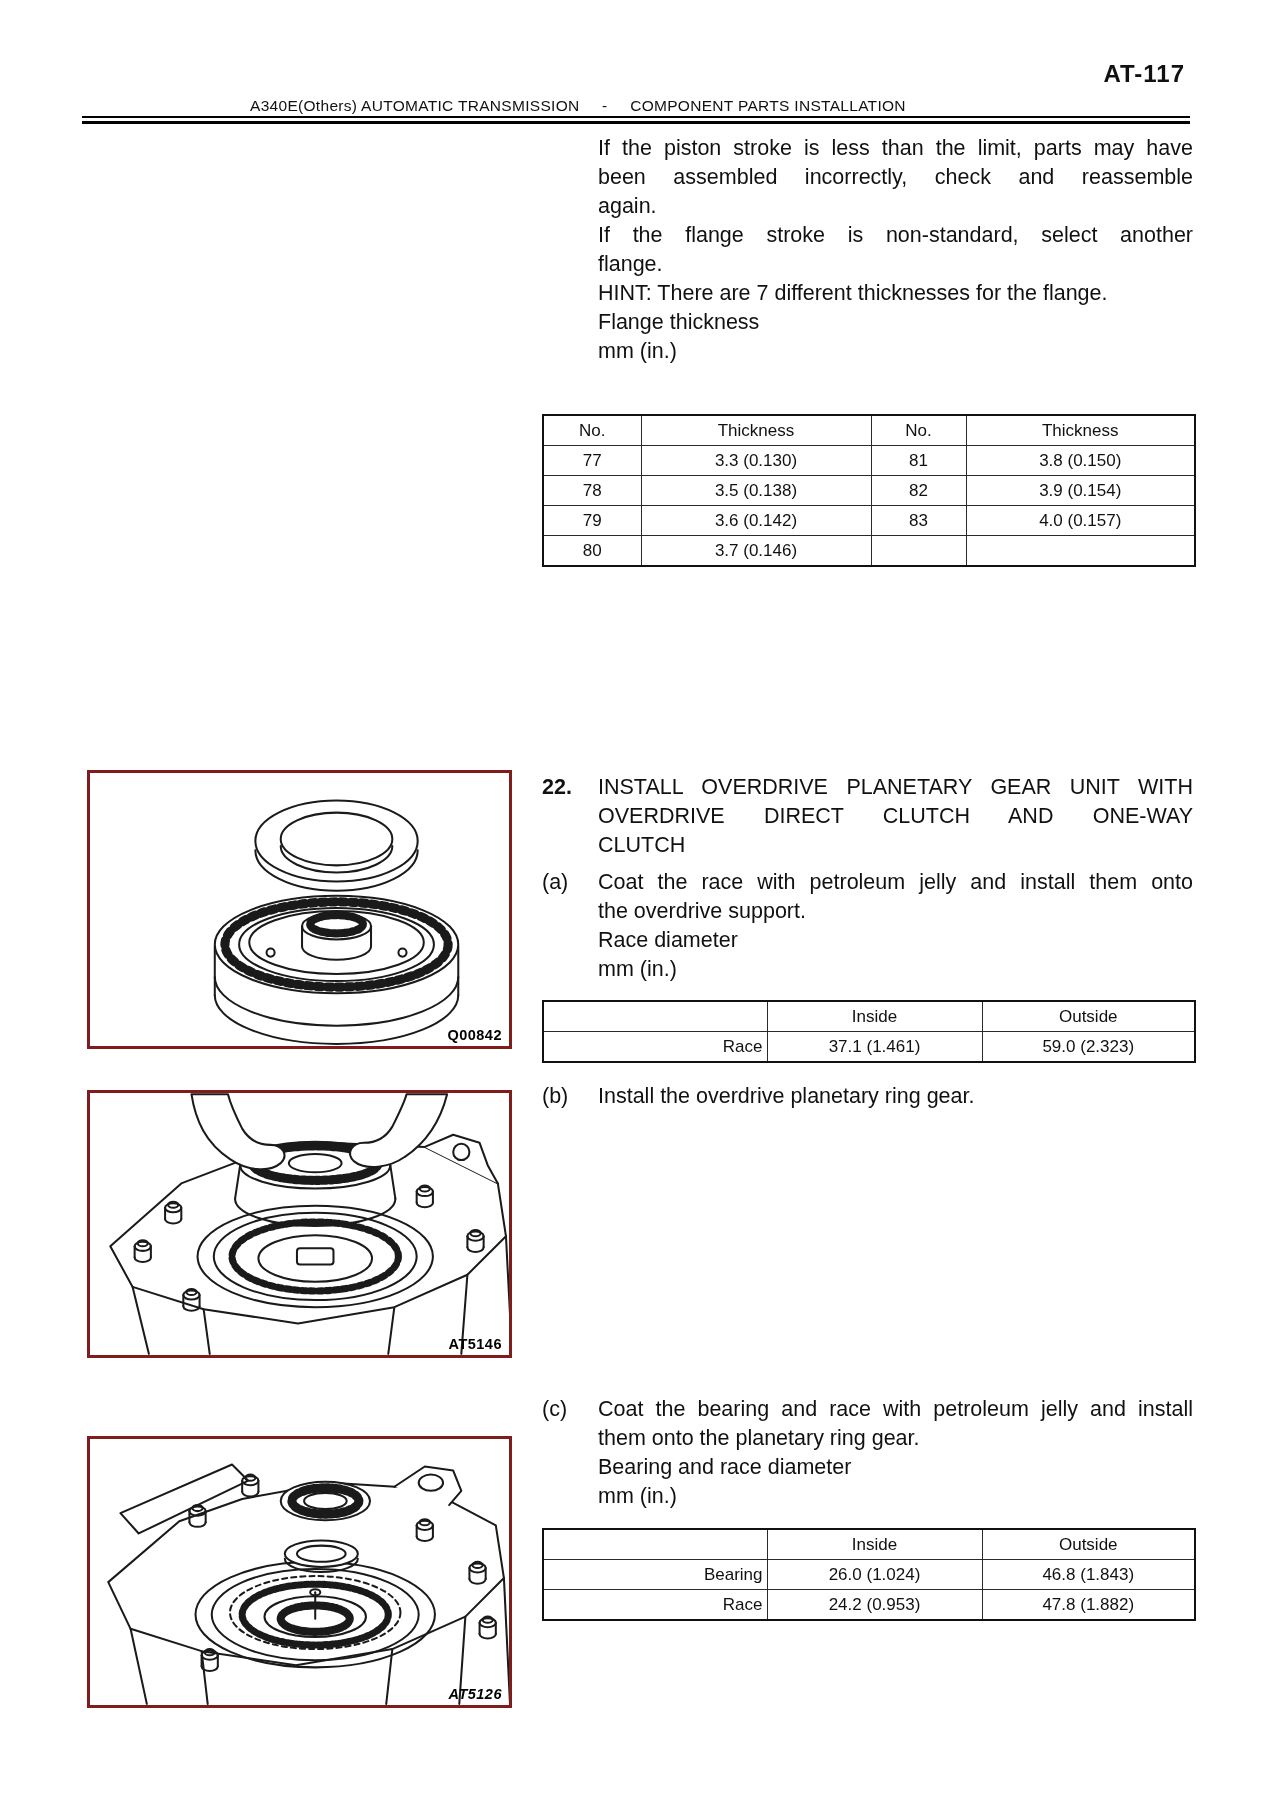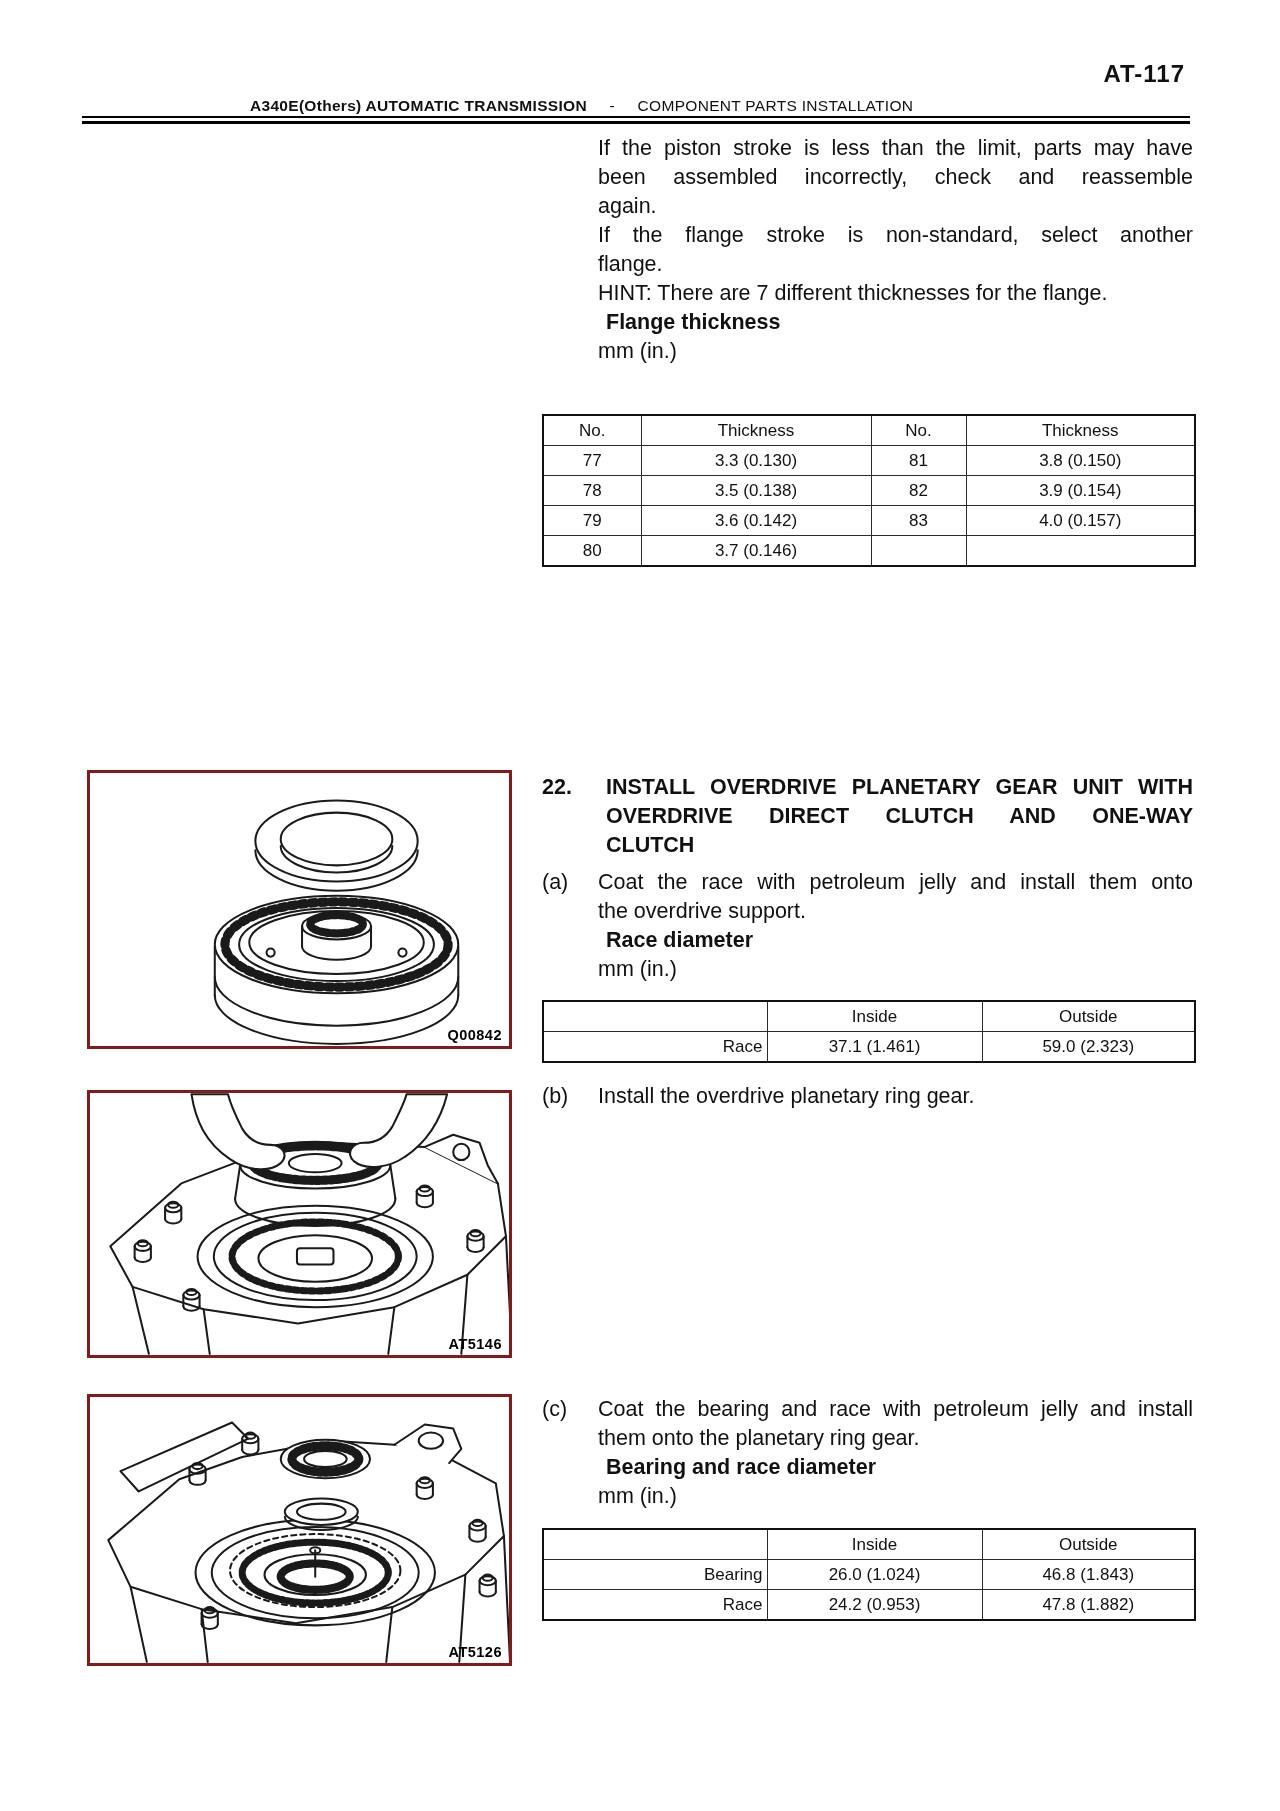--- a/index.html
+++ b/index.html
@@ -1,29 +1,29 @@
 <!DOCTYPE html>
 <html><head>
 <meta charset="utf-8">
 <style>
   html,body{margin:0;padding:0;background:#fff;}
   .page{position:relative;width:1280px;height:1811px;background:#fff;
         font-family:"Liberation Sans", sans-serif;color:#111;overflow:hidden;}
 
   .page-code{position:absolute;top:60px;right:95px;font-size:24px;font-weight:bold;letter-spacing:1px;}
   .doc-header{position:absolute;top:97px;left:250px;font-size:15.5px;white-space:nowrap;letter-spacing:.3px;}
-  .doc-header .b{font-weight:bold;text-align:right;}
+  .doc-header .b{font-weight:normal;text-align:right;}
   .doc-header .sep{margin:0 18px;}
   .rule{position:absolute;left:82px;top:116px;width:1108px;height:3px;
         border-top:2px solid #000;border-bottom:3px solid #000;}
 
   .textcol{position:absolute;left:598px;width:595px;}
   .tline{font-size:21.5px;line-height:29px;height:29px;white-space:nowrap;}
   .tline.j{white-space:normal;text-align:justify;text-align-last:justify;}
-  .tline.b{font-weight:bold;margin-left:8px;}
+  .tline.b{font-weight:normal;}
   #intro{top:134px;}
 
   .step{position:absolute;left:542px;width:651px;}
   .step .label{position:absolute;left:0;top:0;font-size:21.5px;line-height:29px;}
   .step .content{margin-left:56px;}
   #step22{top:773px;} #step22 .label{font-weight:bold;}
   #step-a{top:868px;}
   #step-b{top:1082px;}
   #step-c{top:1395px;}
 
@@ -32,21 +32,21 @@
   .spec th,.spec td{border:1.5px solid #2a2a2a;height:29px;text-align:center;
                     font-weight:normal;padding:0 4px;overflow:hidden;}
   #flange-table{top:414px;}
   #race-table{top:1000px;}
   #bearing-table{top:1528px;}
   .named tbody td:first-child,.named thead th:first-child{text-align:right;padding-left:10px;}
 
   .figure{position:absolute;left:87px;border:3px solid #7f1d1d;background:#fff;}
   #fig1{top:770px;width:419px;height:273px;}
   #fig2{top:1090px;width:419px;height:262px;}
-  #fig3{top:1394px;width:419px;height:266px;}
+  #fig3{top:1436px;width:419px;height:266px;font-style:italic;}
   .figure svg{position:absolute;left:0;top:0;width:100%;height:100%;
               stroke:#1a1a1a;fill:none;stroke-width:2;stroke-linecap:round;stroke-linejoin:round;}
   .figcode{position:absolute;right:7px;bottom:3px;font-size:14.5px;font-weight:bold;letter-spacing:.5px;color:#000;}
 </style>
 </head>
 <body>
 
 <div class="page">
 
   <div class="page-code">AT-117</div>

